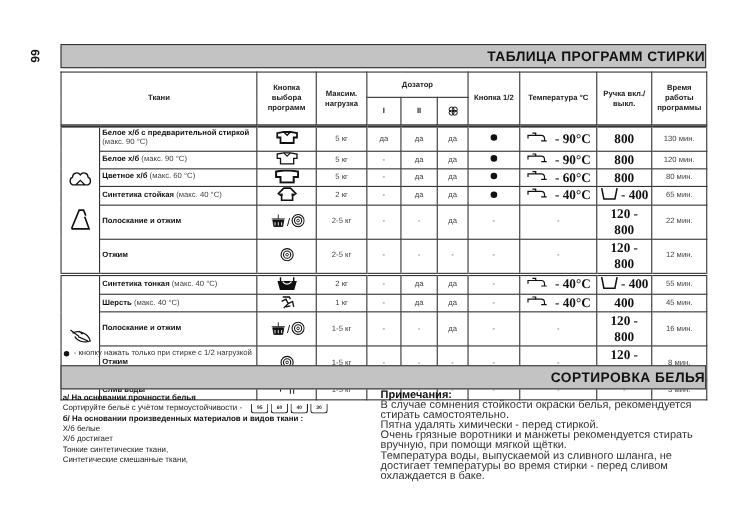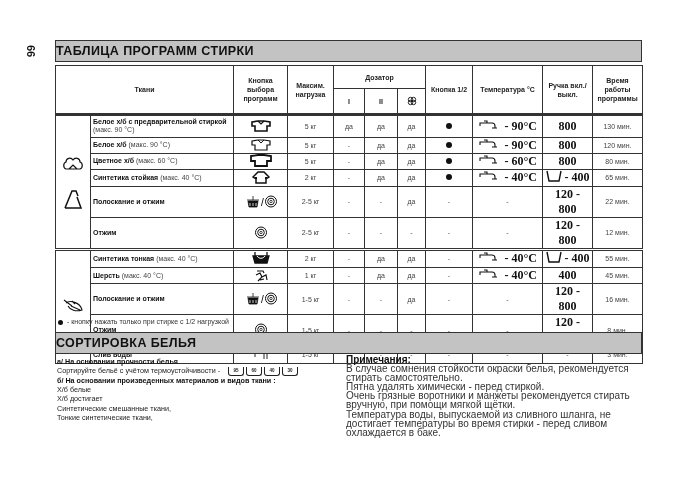--- a/index.html
+++ b/index.html
@@ -1,18 +1,18 @@
 <!DOCTYPE html>
 <html><head>
 <meta charset="utf-8">
 <style>
   html, body { margin:0; padding:0; background:#ffffff; }
   body { width:680px; height:481px; position:relative; overflow:hidden; font-family:"Liberation Sans", sans-serif; color:#111; }
   .pagenum { position:absolute; left:24px; top:40px; width:14px; height:22px; font-size:11px; font-weight:bold; transform:rotate(90deg); transform-origin:center; text-align:center; line-height:22px; }
-  .titlebar { position:absolute; left:55px; width:587px; height:22px; background:#c3c3c3; border:1.5px solid #333; box-sizing:border-box; text-align:left; font-weight:bold; font-size:12.5px; line-height:20px; letter-spacing:0.4px; }
+  .titlebar { position:absolute; left:55px; width:587px; height:22px; background:#c3c3c3; border:1.5px solid #333; box-sizing:border-box; text-align:right; font-weight:bold; font-size:12.5px; line-height:20px; letter-spacing:0.4px; }
   table.prog { position:absolute; left:55px; top:65px; width:587px; border-collapse:collapse; table-layout:fixed; font-size:7px; }
   table.prog td, table.prog th { border:1px solid #333; padding:0 2px; text-align:center; vertical-align:middle; overflow:hidden; }
   table.prog th { font-weight:bold; font-size:7px; line-height:9px; color:#222; }
   table.prog .outer-top td { border-top:2px solid #333; }
   .sec-sep td { border-top:3px double #333 !important; }
   td.name { text-align:left !important; font-size:7px; line-height:8px; }
   td.name b { font-weight:bold; }
   td.name .mx { color:#444; font-weight:normal; }
   td.grey { color:#444; }
   td.cond { font-family:Liberation Serif, serif; font-weight:bold; font-size:12px; }
@@ -335,22 +335,22 @@
   <div><b>а/ На основании прочности белья</b></div>
   <div><span>Сортируйте бельё с учётом термоустойчивости -</span><span class="washsyms">
         <span class="washsym">95</span>
         <span class="washsym">60</span>
         <span class="washsym">40</span>
         <span class="washsym">30</span>
       </span></div>
   <div><b>б/ На основании произведенных материалов и видов ткани :</b></div>
   <div>Х/б белые</div>
   <div>Х/б достигает</div>
+  <div>Тонкие синтетические ткани,</div>
   <div>Синтетические смешанные ткани,</div>
-  <div>Тонкие синтетические ткани,</div>
 </div>
 
 <div class="sort-right">
   <div><b>Примечания:</b></div>
   <div>В случае сомнения стойкости окраски белья, рекомендуется стирать самостоятельно.</div>
   <div>Пятна удалять химически - перед стиркой.</div>
   <div>Очень грязные воротники и манжеты рекомендуется стирать вручную, при помощи мягкой щётки.</div>
   <div>Температура воды, выпускаемой из сливного шланга, не достигает температуры во время стирки - перед сливом охлаждается в баке.</div>
 </div>
 

